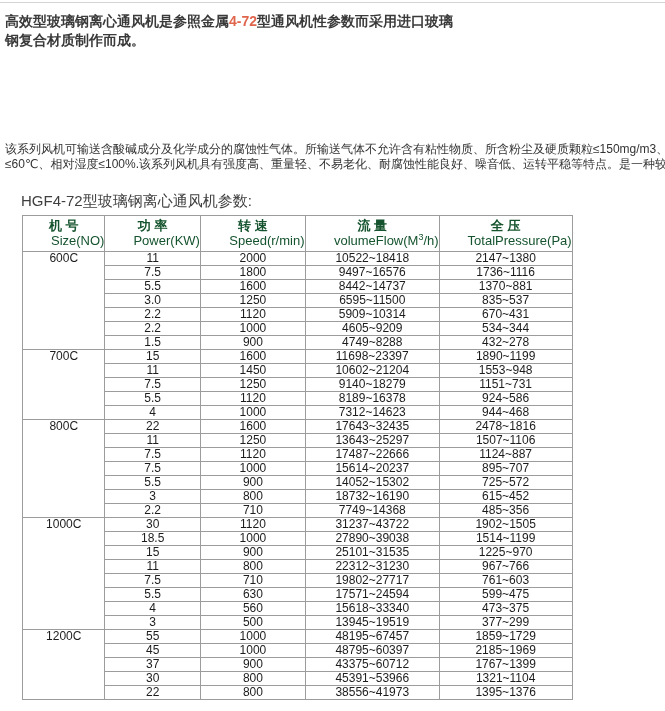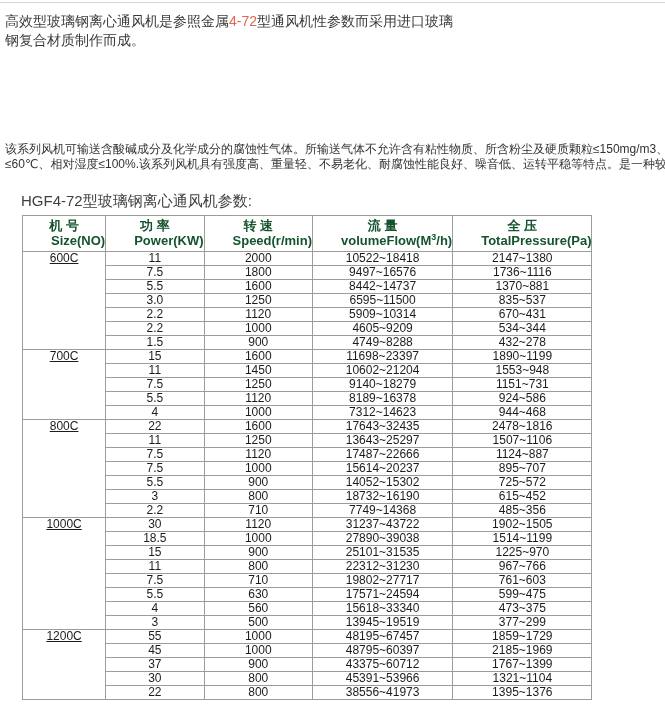--- a/index.html
+++ b/index.html
@@ -4,46 +4,46 @@
 <style>
   html,body { margin:0; padding:0; background:#ffffff; }
   body {
     width:665px; height:711px; overflow:hidden;
     font-family:"Liberation Sans","DejaVu Sans",sans-serif;
     -webkit-font-smoothing:antialiased;
   }
   .top-rule { border-top:1px solid #d4d4d4; margin-top:2px; height:0; }
   .heading {
     margin:9px 0 6px 5px; width:452px;
-    font-size:14px; line-height:19px; color:#3a3a3a;
+    font-size:14px; line-height:19px; color:#3a3a3a;font-weight:bold;
   }
   .heading .hl { color:#e0654d; }
   .desc { margin:92px 0 0 5px; }
   .desc-line {
     font-size:12px; line-height:15px; color:#333333; white-space:nowrap;
   }
   .table-title {
     margin:20px 0 4px 21px; font-size:15px; color:#3f3f3f;
   }
   table.params {
     border-collapse:collapse; margin-left:22px;
     border:1px solid #8a8a8a;
   }
   table.params th, table.params td {
     border:1px solid #9c9c9c; background:#ffffff;
   }
   table.params th { padding:2px 0 3px; color:#14532d; }
   .th-cn { font-size:13px; font-weight:bold; line-height:15px; }
-  .th-en { font-size:13px; font-weight:bold; line-height:15px;margin-left:28px; }
+  .th-en { font-size:13px; font-weight:normal; line-height:15px;margin-left:28px; }
   .th-en sup { font-size:9px; line-height:0; }
   table.params td {
     font-size:12px; height:13px; line-height:13px;
     text-align:center; color:#1c1c1c; padding:0;
   }
-  td.size-cell { vertical-align:top; padding-top:1px; font-size:12px;text-decoration:underline; }
+  td.size-cell { vertical-align:top; padding-top:1px; font-size:12px; }
 </style>
 </head>
 <body>
 
 <div class="top-rule"></div>
 
 <div class="heading"><span>高效型玻璃钢离心通风机是参照金属</span><span class="hl">4-72</span><span>型通风机性参数而采用进口玻璃钢复合材质制作而成。</span></div>
 
 <div class="desc">
   <div class="desc-line">该系列风机可输送含酸碱成分及化学成分的腐蚀性气体。所输送气体不允许含有粘性物质、所含粉尘及硬质颗粒≤150mg/m3、气体温度</div>

